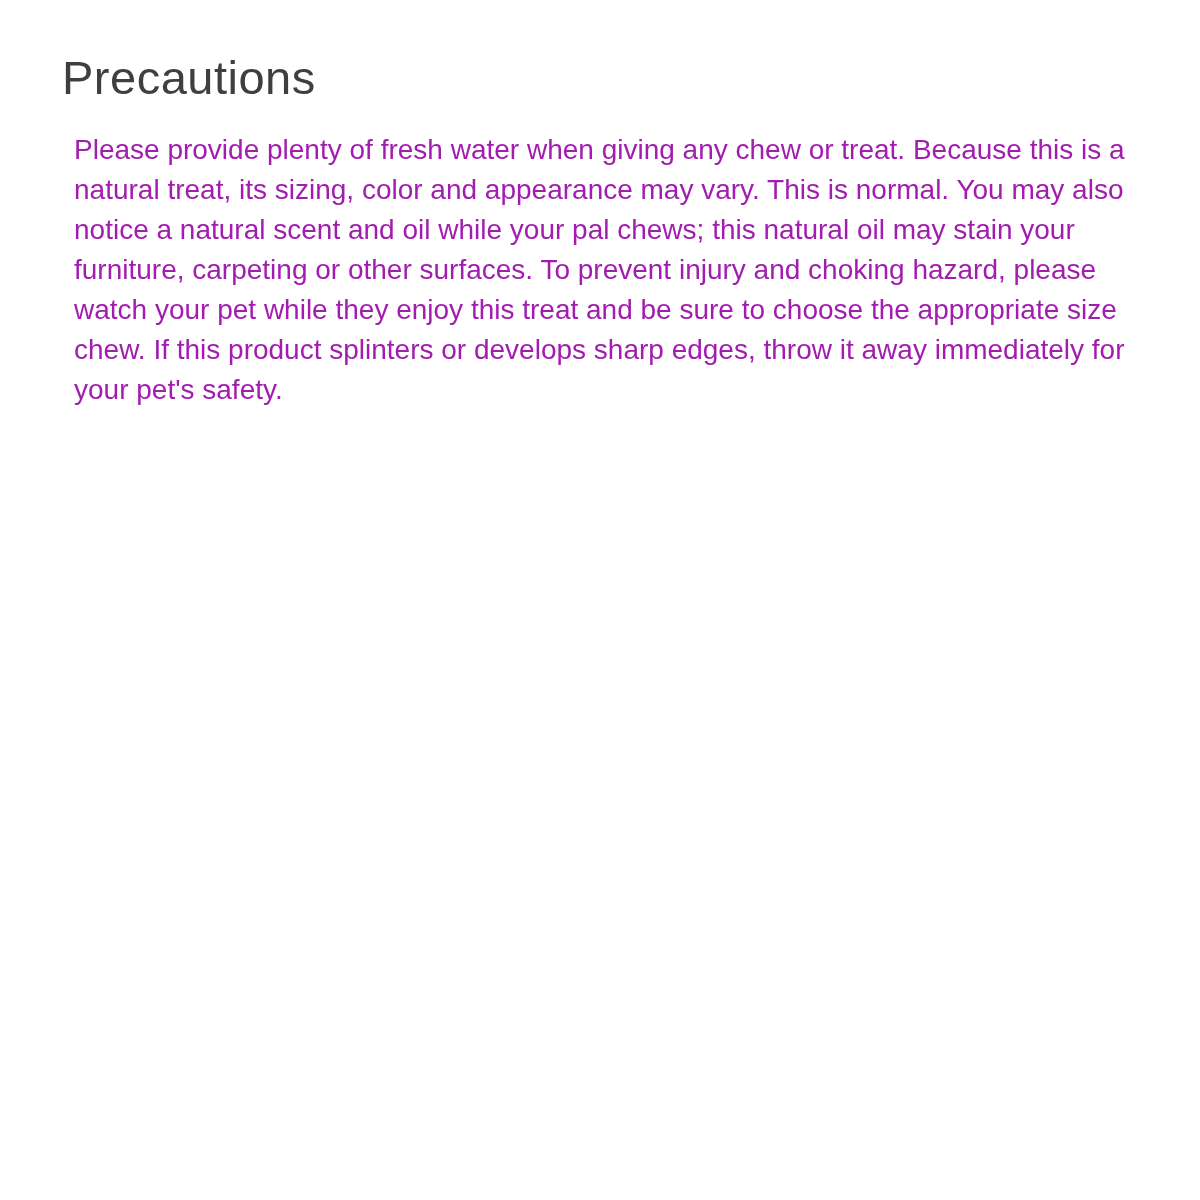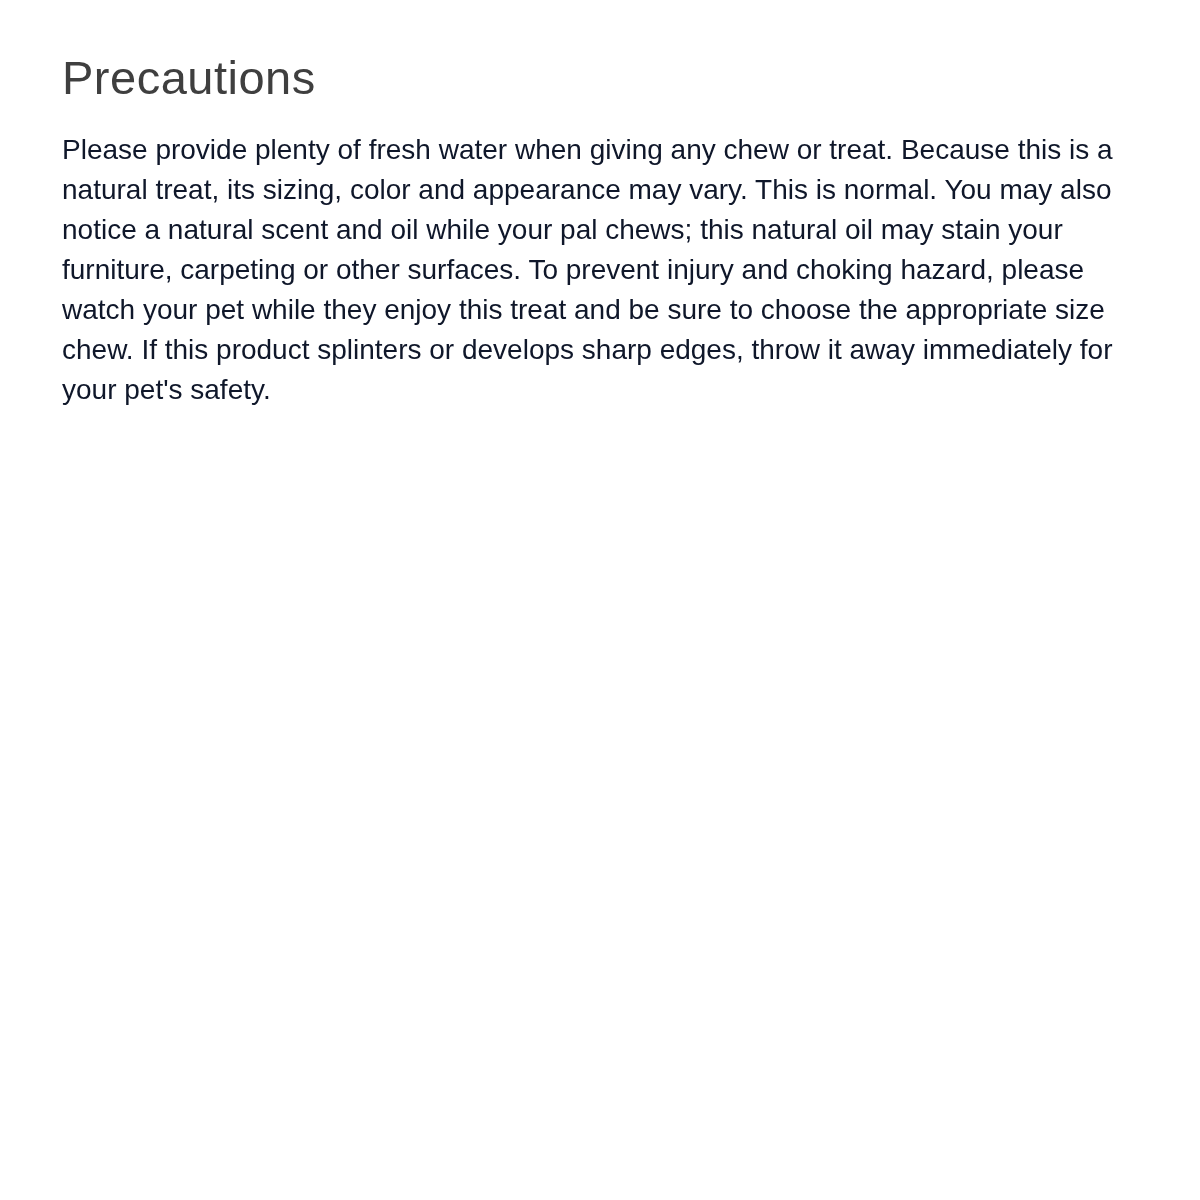--- a/index.html
+++ b/index.html
@@ -20,26 +20,26 @@
   }
   .section-title {
     margin: 0 0 26px 0;
     font-size: 47px;
     line-height: 1.1;
     font-weight: 300;
     color: #3f3f3f;
     letter-spacing: 0.5px;
   }
   .section-body {
-    margin: 0;
+    margin: 12px;
     max-width: 1092px;
     font-size: 28px;
     line-height: 40px;
     font-weight: 300;
-    color: #0f172a;
+    color: #a21caf;
   }
 </style>
 </head>
 <body>
 
 <div class="precautions-section">
   <h1 class="section-title">Precautions</h1>
   <p class="section-body">Please provide plenty of fresh water when giving any chew or treat. Because this is a natural treat, its sizing, color and appearance may vary. This is normal. You may also notice a natural scent and oil while your pal chews; this natural oil may stain your furniture, carpeting or other surfaces. To prevent injury and choking hazard, please watch your pet while they enjoy this treat and be sure to choose the appropriate size chew. If this product splinters or develops sharp edges, throw it away immediately for your pet's safety.</p>
 </div>
 

